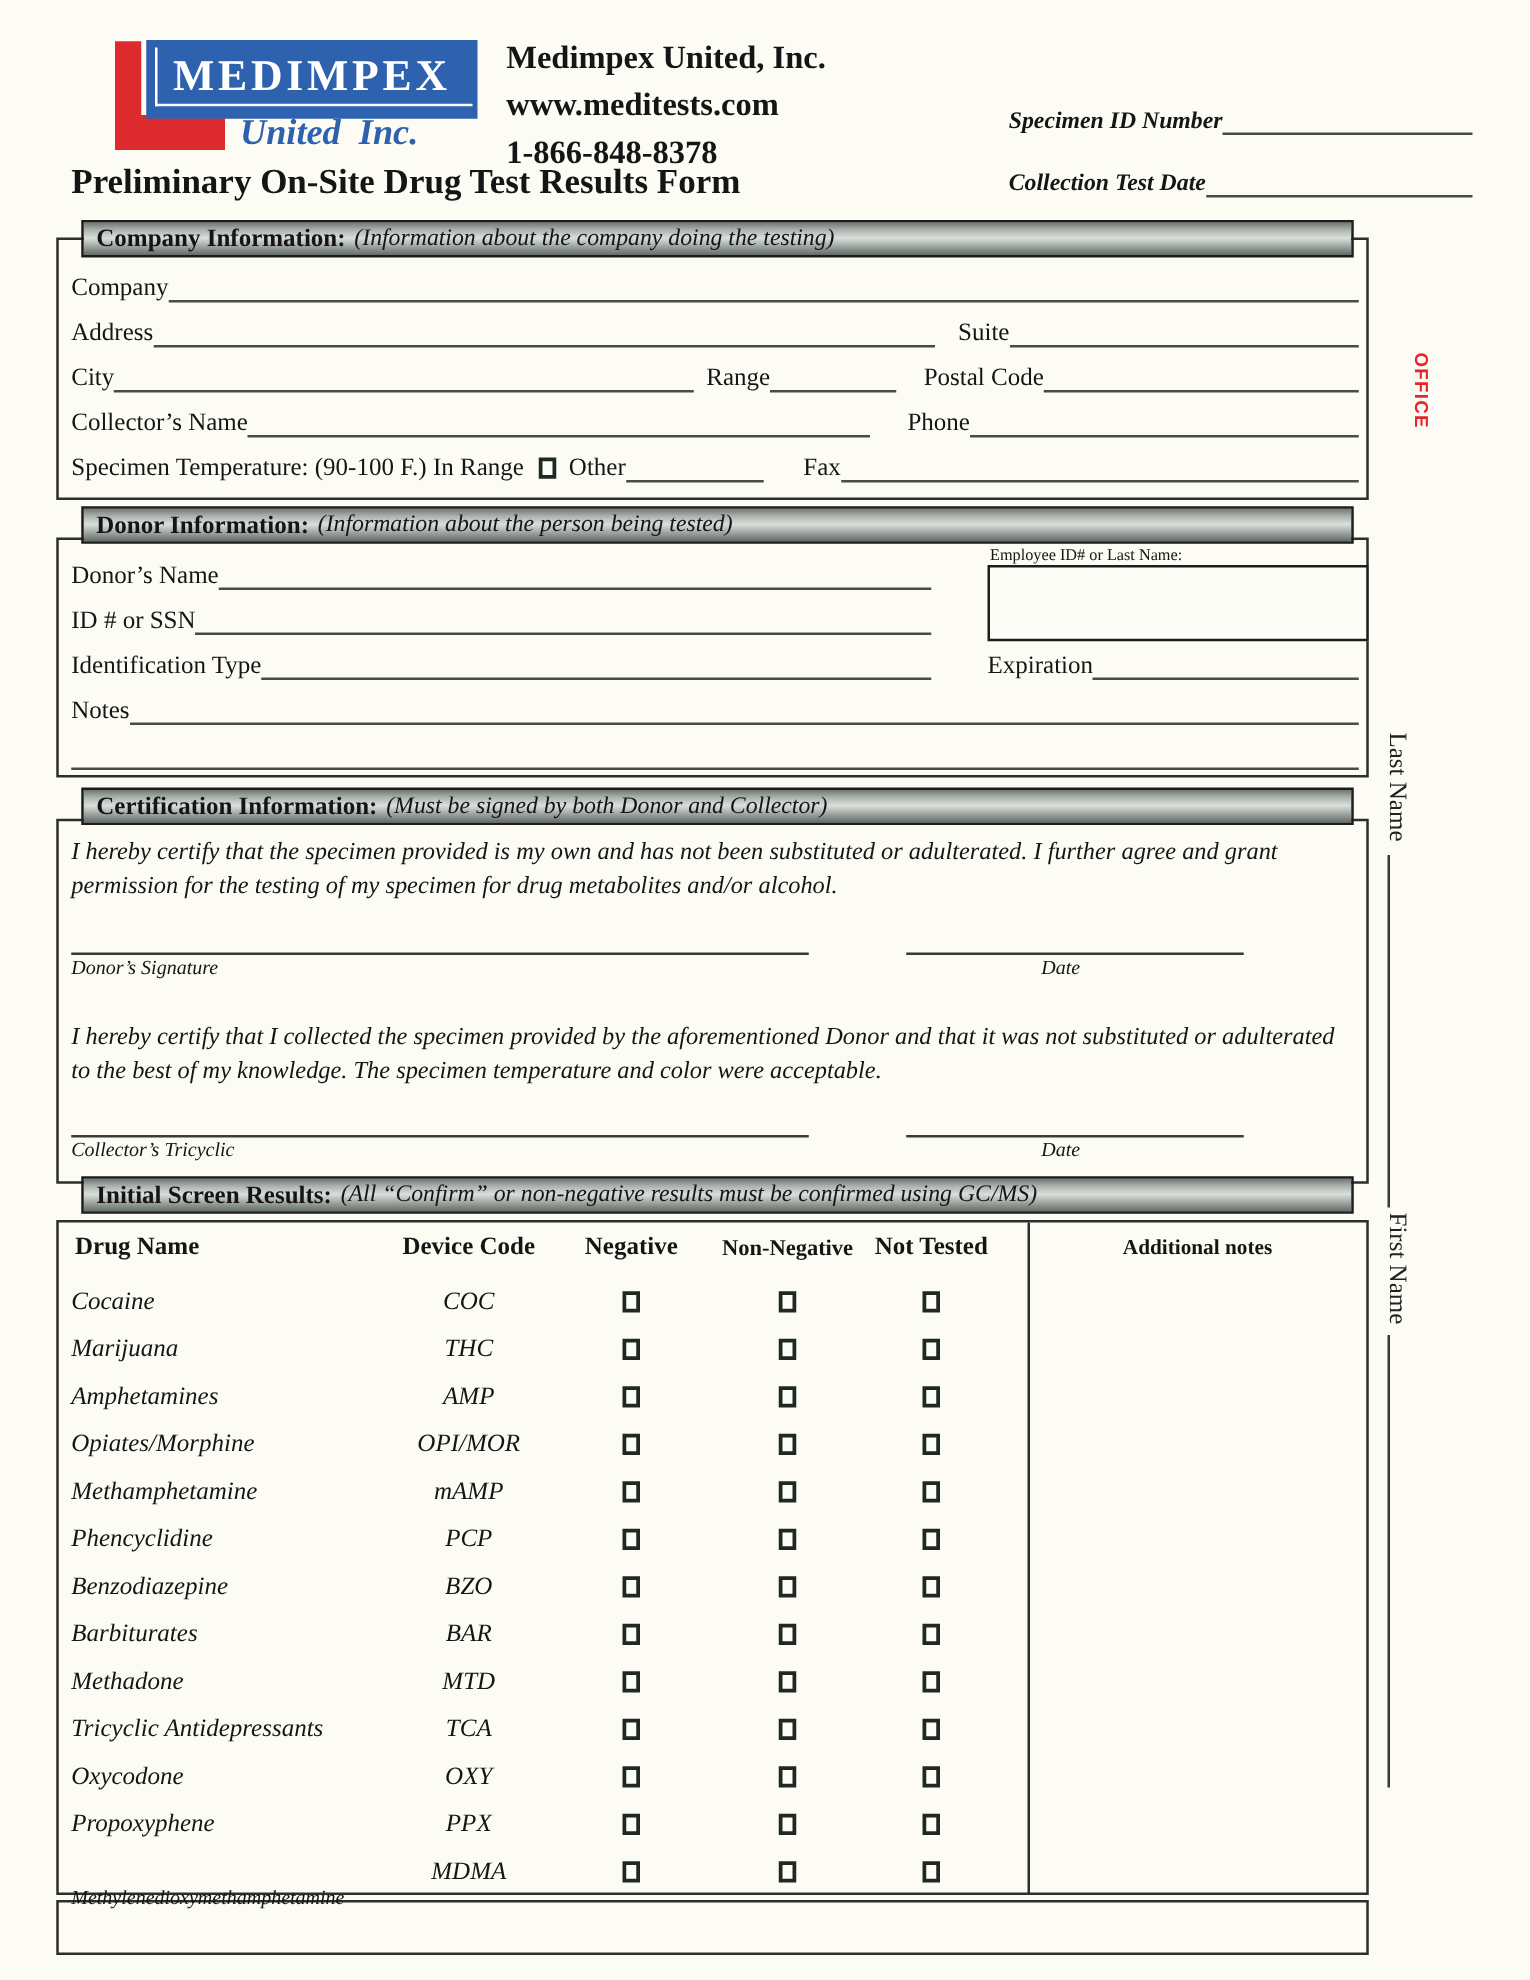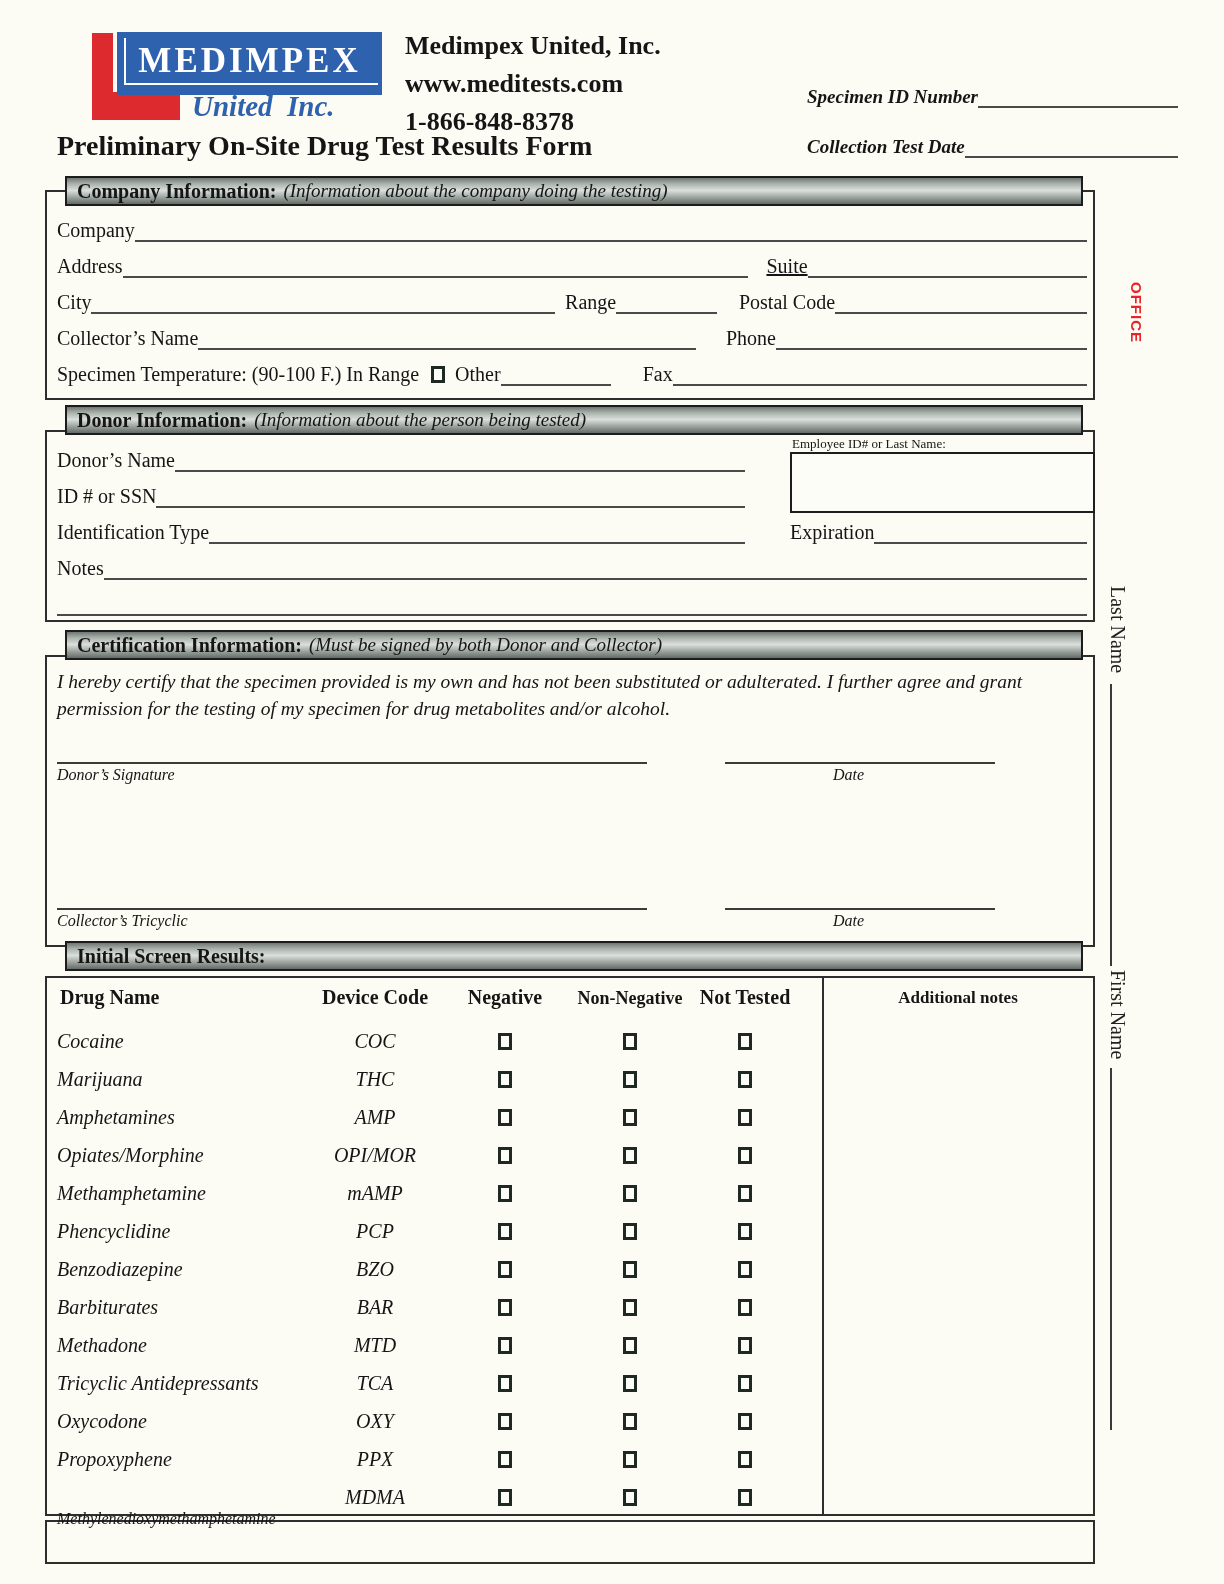--- a/index.html
+++ b/index.html
@@ -102,21 +102,21 @@
   </div>
   <div class="box" style="top:190px; height:210px;"></div>
 
   <div class="fieldrow" style="left:57px; top:212px; width:1030px;">
     <span class="lbl">Company</span>
     <span class="fill"></span>
   </div>
   <div class="fieldrow" style="left:57px; top:248px; width:1030px;">
     <span class="lbl">Address</span>
     <span class="fill" style="flex-grow:2.24;"></span>
-    <span class="lbl" style="margin-left:18px;text-decoration:underline;">Suite</span>
+    <span class="lbl" style="margin-left:18px;">Suite</span>
     <span class="fill" style="flex-grow:1;"></span>
   </div>
   <div class="fieldrow" style="left:57px; top:284px; width:1030px;">
     <span class="lbl">City</span>
     <span class="fill" style="flex-grow:4.6;"></span>
     <span class="lbl" style="margin-left:10px;">Range</span>
     <span class="fill" style="flex-grow:1;"></span>
     <span class="lbl" style="margin-left:22px;">Postal Code</span>
     <span class="fill" style="flex-grow:2.5;"></span>
   </div>
@@ -173,27 +173,29 @@
     <span class="bar-sub">(Must be signed by both Donor and Collector)</span>
   </div>
   <div class="box" style="top:655px; height:292px;"></div>
 
   <div class="cert-para" style="top:668px;">I hereby certify that the specimen provided is my own and has not been substituted or adulterated. I further agree and grant permission for the testing of my specimen for drug metabolites and/or alcohol.</div>
   <div class="sigline" style="left:57px; top:762px; width:590px;"></div>
   <div class="sigline" style="left:725px; top:762px; width:270px;"></div>
   <div class="siglabel" style="left:57px; top:766px;">Donor’s Signature</div>
   <div class="siglabel" style="left:833px; top:766px;">Date</div>
 
+  <div class="cert-para" style="top:816px;">I hereby certify that I collected the specimen provided by the aforementioned Donor and that it was not substituted or adulterated to the best of my knowledge. The specimen temperature and color were acceptable.</div>
   <div class="sigline" style="left:57px; top:908px; width:590px;"></div>
   <div class="sigline" style="left:725px; top:908px; width:270px;"></div>
   <div class="siglabel" style="left:57px; top:912px;">Collector’s Tricyclic</div>
   <div class="siglabel" style="left:833px; top:912px;">Date</div>
 
   <div class="section-bar" style="top:941px;">
     <span class="bar-title">Initial Screen Results:</span>
+    <span class="bar-sub">(All “Confirm” or non-negative results must be confirmed using GC/MS)</span>
   </div>
   <div class="box" style="top:976px; height:540px;"></div>
   <div class="vdivider"></div>
 
   <div class="thead" style="left:60px; top:986px;">Drug Name</div>
   <div class="thead center" style="left:375px; top:986px;">Device Code</div>
   <div class="thead center" style="left:505px; top:986px;">Negative</div>
   <div class="thead center" style="left:630px; top:988px; font-size:18px;">Non-Negative</div>
   <div class="thead center" style="left:745px; top:986px;">Not Tested</div>
   <div class="thead center" style="left:958px; top:988px; font-size:17px;">Additional notes</div>

